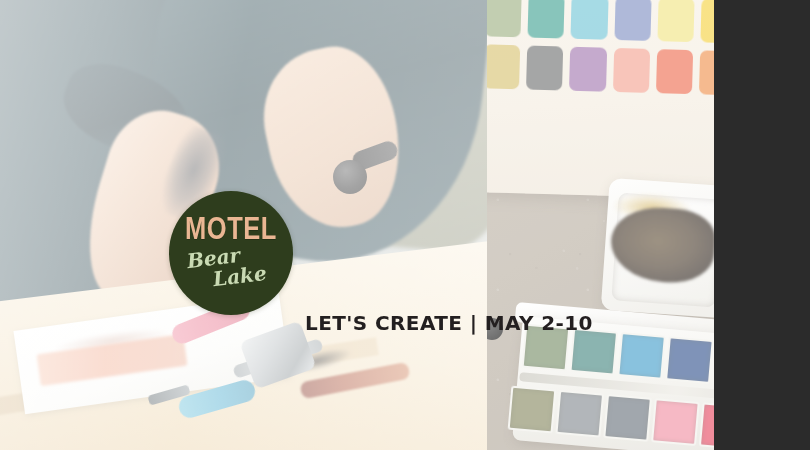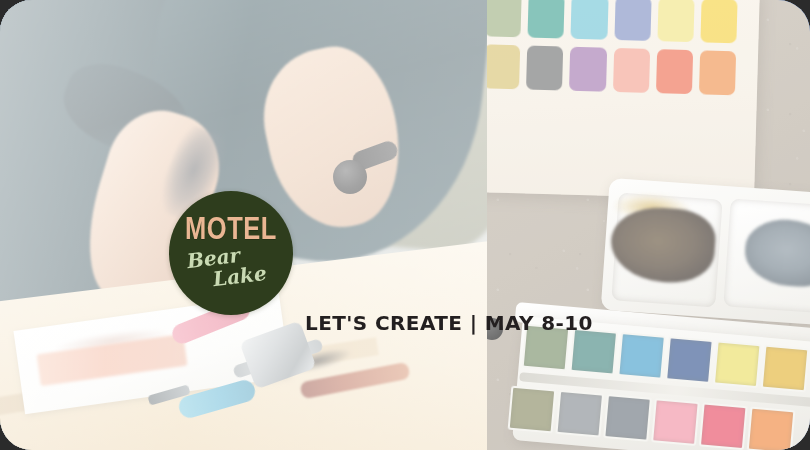--- a/index.html
+++ b/index.html
@@ -1,25 +1,24 @@
 <!DOCTYPE html>
 <html><head>
 <meta charset="utf-8">
 <title>Make Art Retreat Banner</title>
 <style>
   html,body{margin:0;padding:0;background:#2b2b2b;}
   *{box-sizing:border-box;}
 
   #banner{
     position:relative;
-    width:810px;height:450px;
+    width:714px;height:450px;
     overflow:hidden;
     font-family:"Liberation Sans", sans-serif;
     background:#3b82f6;
-    border-radius:32px;
   }
 
   
   .photo-left{
     position:absolute; left:0; top:0; width:487px; height:450px;
     overflow:hidden; background:#cfd4d2;
   }
   
   .pl-wall{
     position:absolute;inset:0;
@@ -433,16 +432,16 @@
 
     <div class="logo" style="background: rgb(46, 61, 29);">
       <div class="logo-motel" style="color: rgb(234, 182, 147);">MOTEL</div>
       <div class="logo-script" style="color: rgb(201, 218, 179);">
         <span class="w1">Bear</span>
         <span class="w2">Lake</span>
       </div>
     </div>
 
 
-    <div class="subtitle" style="color: rgb(35, 31, 32);">LET'S CREATE | MAY 8-10</div>
+    <div class="subtitle" style="color: rgb(35, 31, 32);">LET'S CREATE | MAY 2-10</div>
 
   </div>
 </div>
 
 </body></html>

